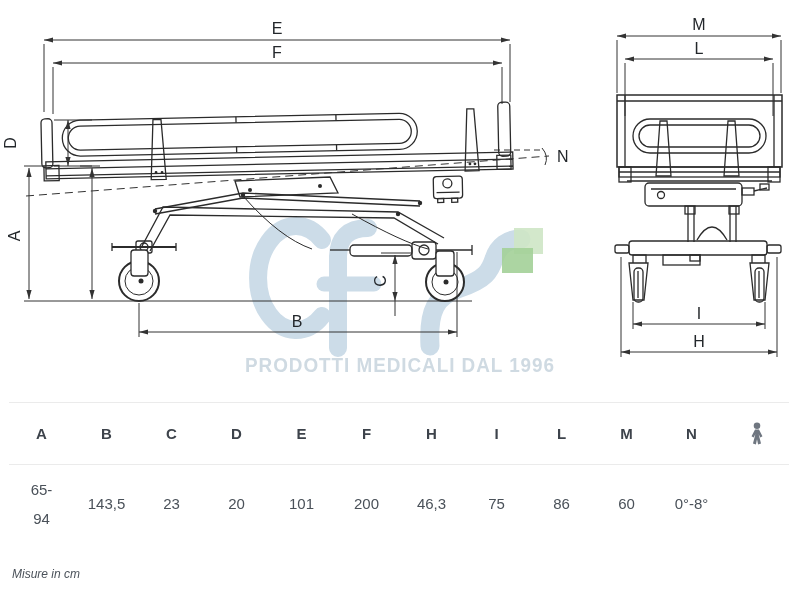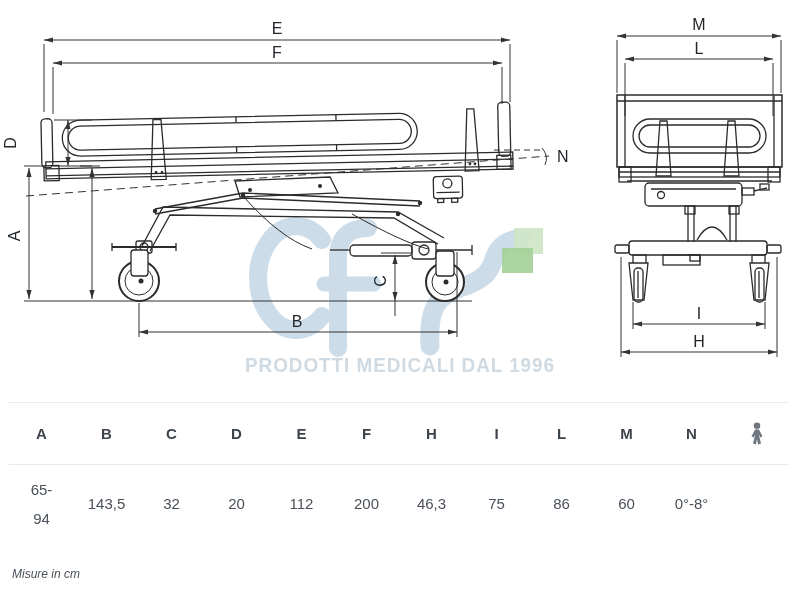--- a/index.html
+++ b/index.html
@@ -254,23 +254,23 @@
           <circle cx="0" cy="-7.6" r="3"></circle>
           <path d="M-1.8,-4.2 L1.8,-4.2 L5,2 L3.1,3.1 L1.5,0.3 L3.7,8.6 L1,9.6 L0,4.8 L-1,9.6 L-3.7,8.6 L-1.5,0.3 L-3.1,3.1 L-5,2 Z"></path>
         </g>
       </svg>
     </div>
   </div>
   <div class="row vals">
     <div class="cell">65-
 94</div>
     <div class="cell">143,5</div>
-    <div class="cell">32</div>
+    <div class="cell">23</div>
     <div class="cell">20</div>
-    <div class="cell">112</div>
+    <div class="cell">101</div>
     <div class="cell">200</div>
     <div class="cell">46,3</div>
     <div class="cell">75</div>
     <div class="cell">86</div>
     <div class="cell">60</div>
     <div class="cell">0°-8°</div>
   </div>
 </div>
 
 <div class="footnote">Misure in cm</div>

